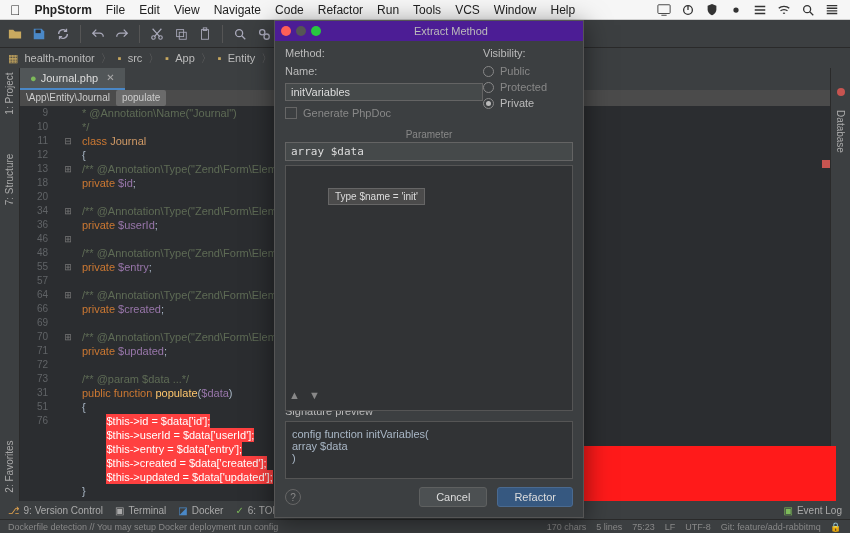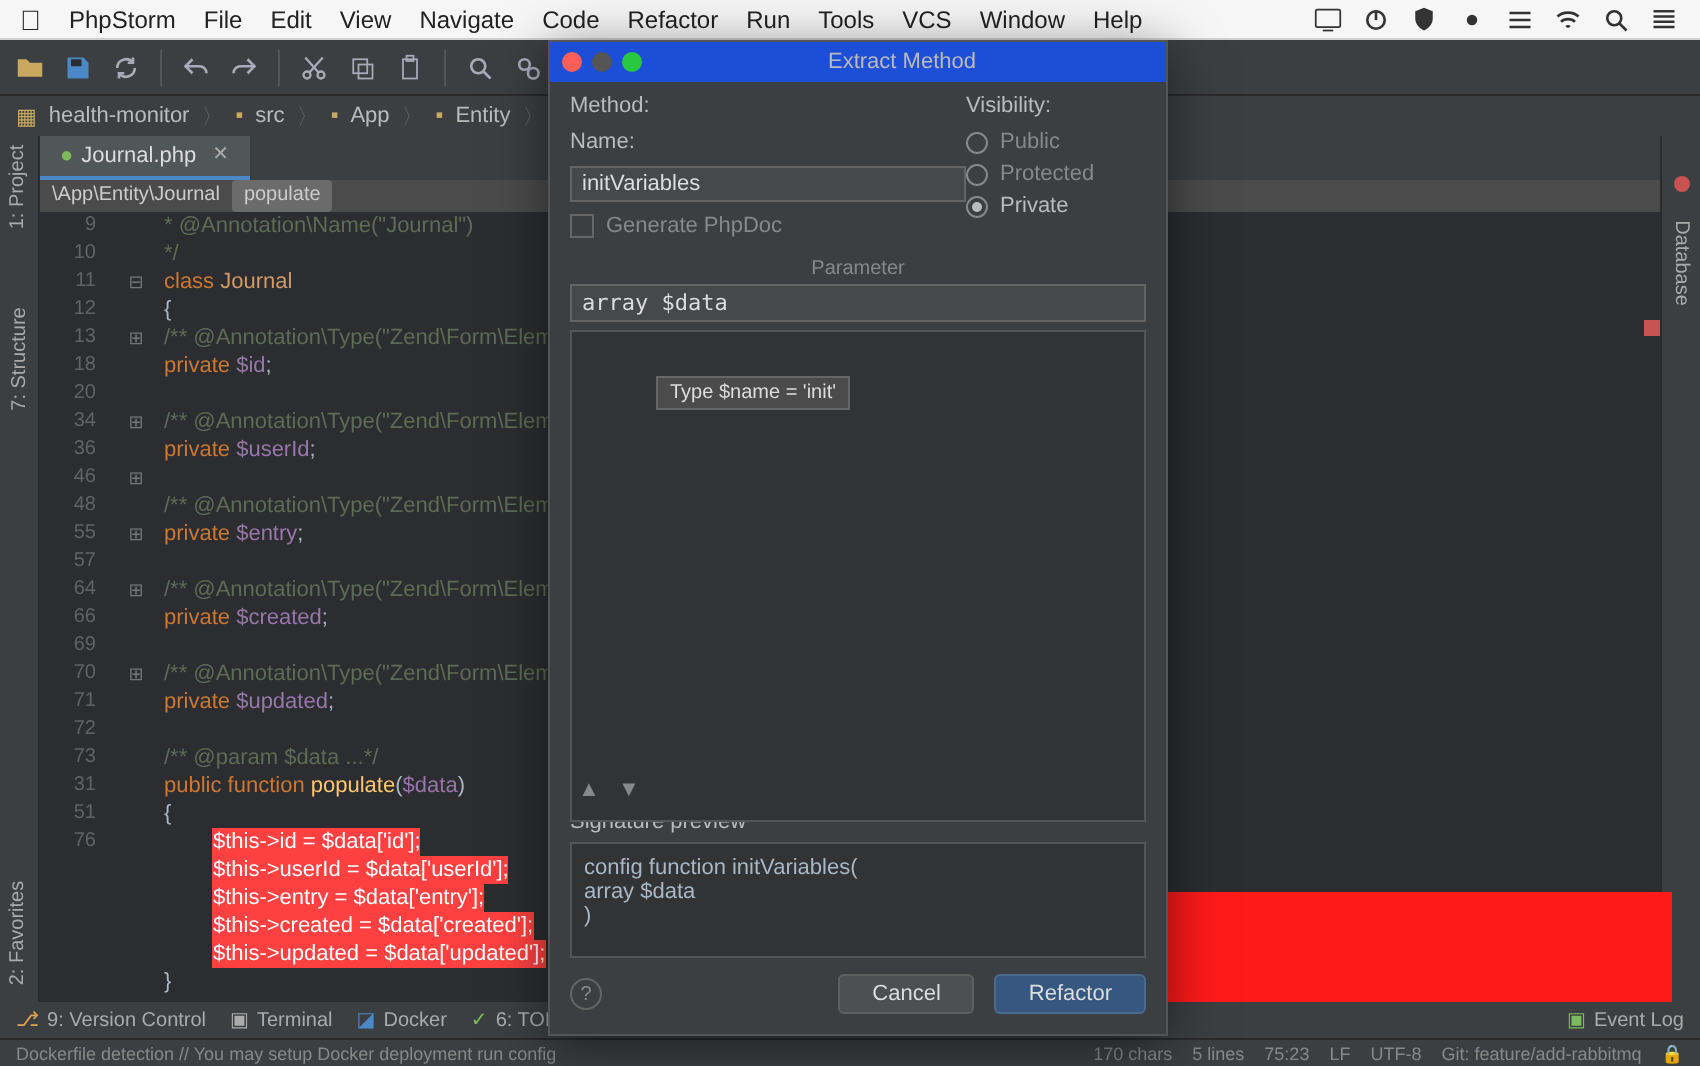--- a/index.html
+++ b/index.html
@@ -1,21 +1,21 @@
 <!DOCTYPE html>
 <html><head>
 <meta charset="utf-8">
 <style>
 * { margin:0; padding:0; box-sizing:border-box; font-family: -apple-system, "Helvetica Neue", Arial, sans-serif; }
 body { width:850px; height:533px; background:#2b2d30; color:#bbb; font-size:11px; overflow:hidden; position:relative; }
 
 
 .mac-menubar { height:20px; background:#f6f6f6; color:#222; display:flex; align-items:center; gap:14px; padding:0 10px; font-size:12px; border-bottom:1px solid #d0d0d0; }
 .mac-menubar .apple { font-size:14px; }
-.mac-menubar .appname { font-weight:400; }
+.mac-menubar .appname { font-weight:700; }
 .mac-menubar .spacer { flex:1; }
 .mac-menubar .tray { display:flex; align-items:center; gap:8px; }
 .mac-menubar .tray span { display:inline-flex; align-items:center; justify-content:center; width:16px; height:16px; }
 .mac-menubar svg{width:14px;height:14px;}
 
 
 .ide-toolbar { height:28px; background:#3c3f41; display:flex; align-items:center; gap:6px; padding:0 6px; border-bottom:1px solid #2a2a2a; }
 .ide-toolbar .icon { width:18px; height:18px; display:inline-flex; align-items:center; justify-content:center; color:#aab; }
 .ide-toolbar .sep { width:1px; height:18px; background:#555; margin:0 2px;}
 .ide-toolbar svg{width:14px;height:14px;}
@@ -53,21 +53,21 @@
 
 
 .bottombar{ position:absolute; left:0; right:0; bottom:14px; height:18px; background:#3c3f41; display:flex; align-items:center; gap:12px; padding:0 8px; color:#aaa; font-size:10px;}
 .bottombar .item{display:flex;align-items:center;gap:4px;}
 .bottombar .right{margin-left:auto; display:flex; gap:10px;}
 .statusbar{ position:absolute; left:0; right:0; bottom:0; height:14px; background:#3c3f41; display:flex; align-items:center; gap:10px; padding:0 8px; color:#888; font-size:9px; border-top:1px solid #2a2a2a;}
 .statusbar .right{margin-left:auto; display:flex; gap:10px;}
 
 
 .dialog{ position:absolute; left:274px; top:20px; width:310px; background:#3c3f41; border:1px solid #555; box-shadow:0 5px 25px rgba(0,0,0,.5);}
-.dialog .titlebar{ height:20px; display:flex; align-items:center; padding:0 6px; gap:4px; background:#1d4ed8;}
+.dialog .titlebar{ height:20px; display:flex; align-items:center; padding:0 6px; gap:4px; background:#4c1d95;}
 .dialog .traffic{display:flex;gap:5px;}
 .dialog .traffic span{ width:10px;height:10px;border-radius:50%; display:inline-block;}
 .dialog .traffic .r{background:#ff5f57;}
 .dialog .traffic .y{background:#555;}
 .dialog .traffic .g{background:#28c840;}
 .dialog .dlgtitle{ flex:1; text-align:center; color:#bbb; }
 .dialog .body{ padding:6px 10px 10px; }
 .dialog .row{ display:flex; align-items:flex-start; margin-bottom:6px; gap:8px;}
 .dialog label{ color:#bbb; font-size:11px;}
 .dialog input[type=text]{ flex:1; background:#45494a; border:1px solid #646464; color:#ddd; font-size:11px; padding:2px 5px;}

